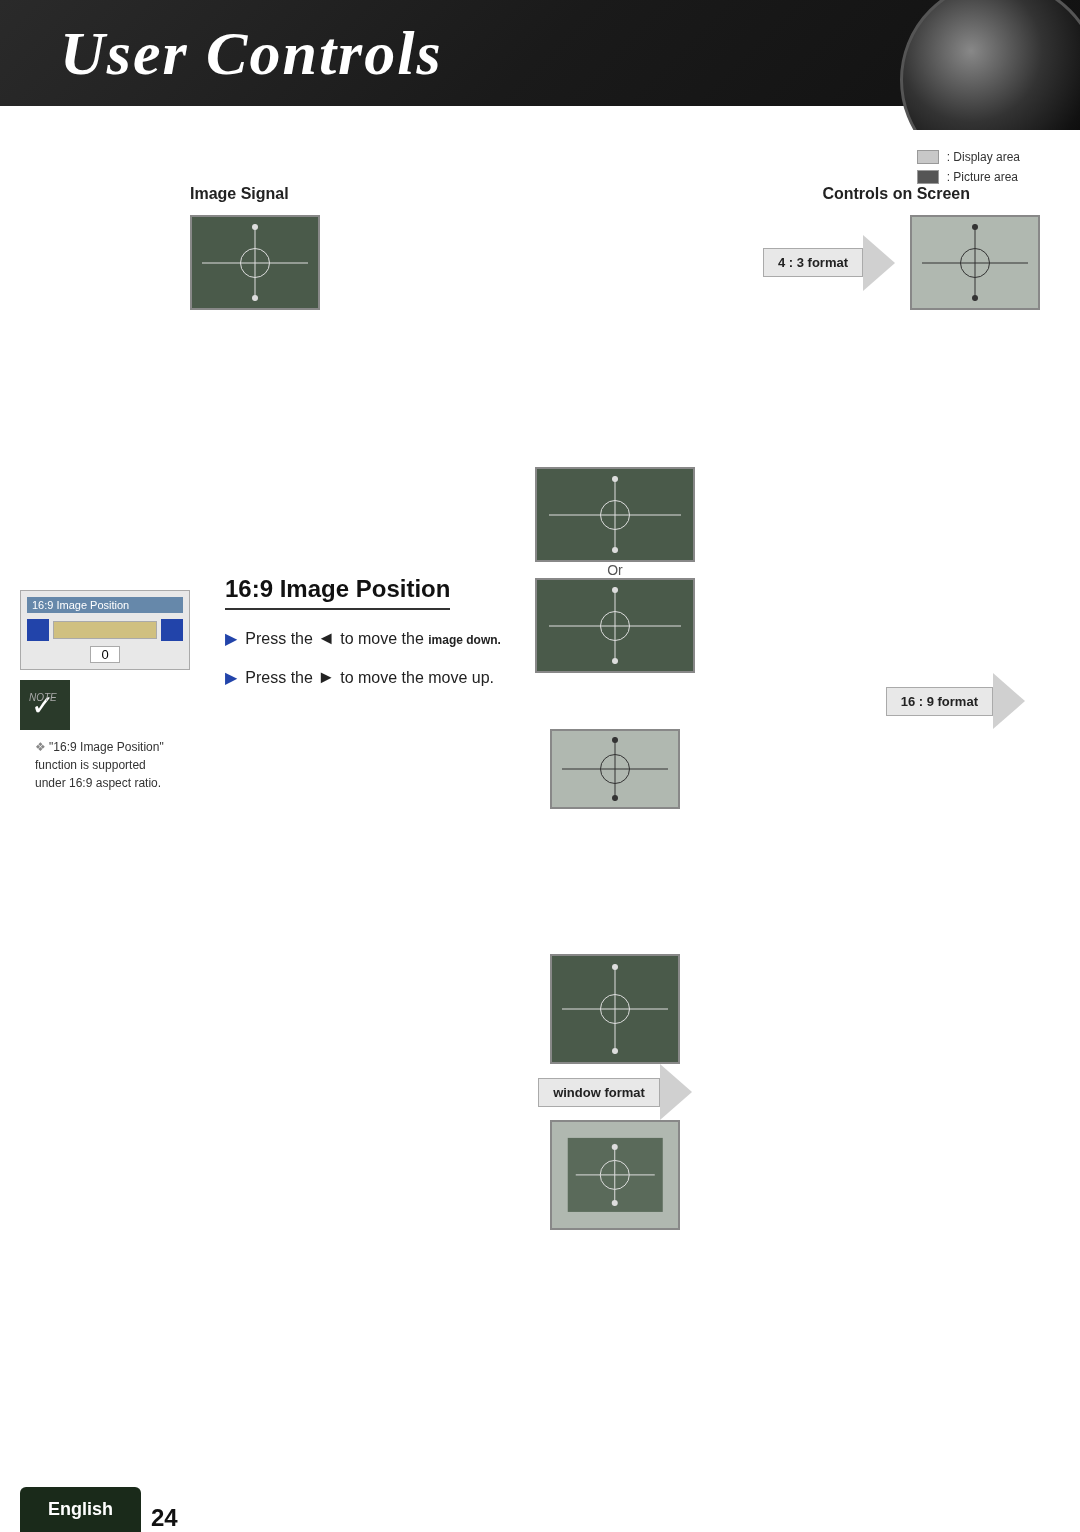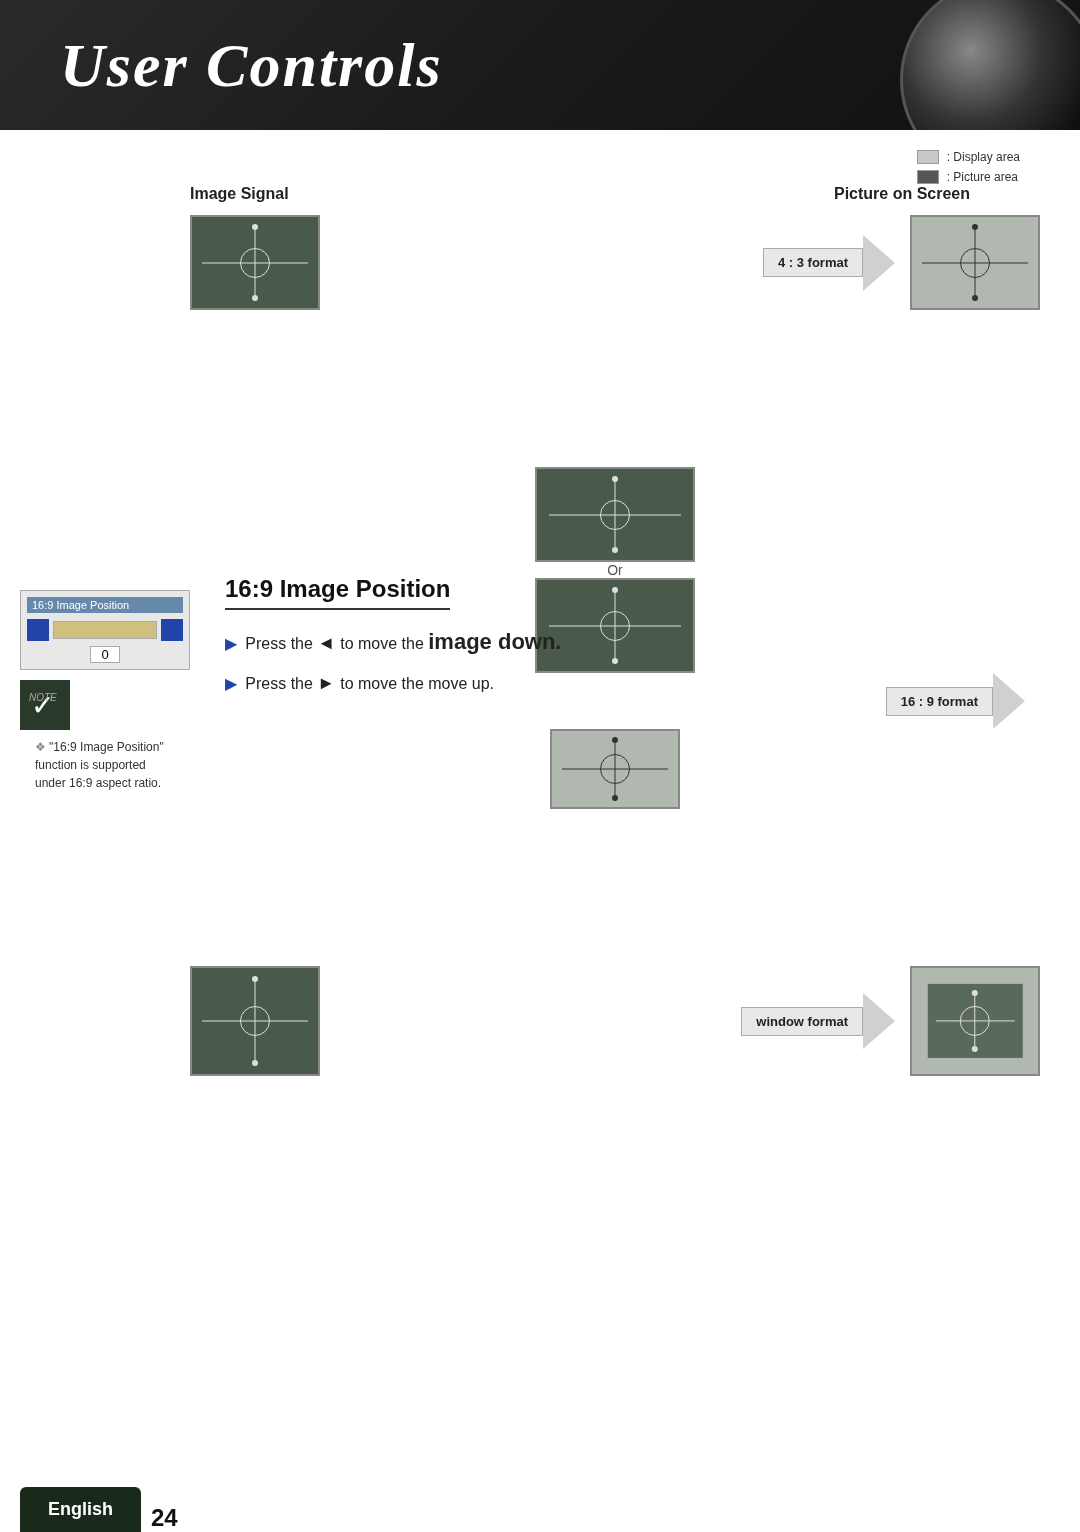--- a/index.html
+++ b/index.html
@@ -12,21 +12,21 @@
       position: relative;
       overflow: hidden;
     }
 
     
     .header {
       position: absolute;
       top: 0;
       left: 0;
       right: 0;
-      height: 130px;
+      height: 106px;
       background: linear-gradient(135deg, #2a2a2a 0%, #1a1a1a 50%, #111 100%);
       display: flex;
       align-items: center;
       padding-left: 60px;
     }
 
     .header-title {
       font-family: 'Times New Roman', serif;
       font-size: 62px;
       font-style: italic;
@@ -376,21 +376,21 @@
 
     .bullet-arrow {
       color: #2244aa;
       font-size: 16px;
       flex-shrink: 0;
       margin-top: 2px;
     }
 
     .bold-text {
       font-weight: bold;
-      font-size: 22px;
+      font-size: 12px;
     }
 
     
     .footer {
       position: absolute;
       bottom: 0;
       left: 0;
       right: 0;
       height: 70px;
       display: flex;
@@ -410,21 +410,21 @@
     .footer-number {
       font-size: 24px;
       font-weight: bold;
       color: #111;
       margin-left: 10px;
     }
 
     
     .row1 { top: 0px; }
     .row2 { top: 125px; }
-    .row3 { top: 250px; }
+    .row3 { top: 238px; flex-direction: column; }
 
     .signal-rows-container {
       position: absolute;
       top: 185px;
       left: 190px;
       right: 40px;
     }
 
     .labels-row {
       display: flex;
@@ -452,21 +452,21 @@
   <div class="legend-item">
     <div class="legend-box picture"></div>
     <span>: Picture area</span>
   </div>
 </div>
 
 <div class="signal-rows-container">
 
   <div class="labels-row">
     <span class="diagram-label">Image Signal</span>
-    <span class="diagram-label" style="margin-right: 70px;">Picture on Screen</span>
+    <span class="diagram-label" style="margin-right: 70px;">Controls on Screen</span>
   </div>
 
   <div class="signal-row row1" style="position: relative; display: flex; align-items: center; margin-bottom: 32px;">
 
     <div class="screen-thumb screen-dark">
       <div class="crosshair"></div>
       <div class="crosshair-circle"></div>
       <div class="crosshair-top-tick"></div>
       <div class="crosshair-bottom-tick"></div>
     </div>

